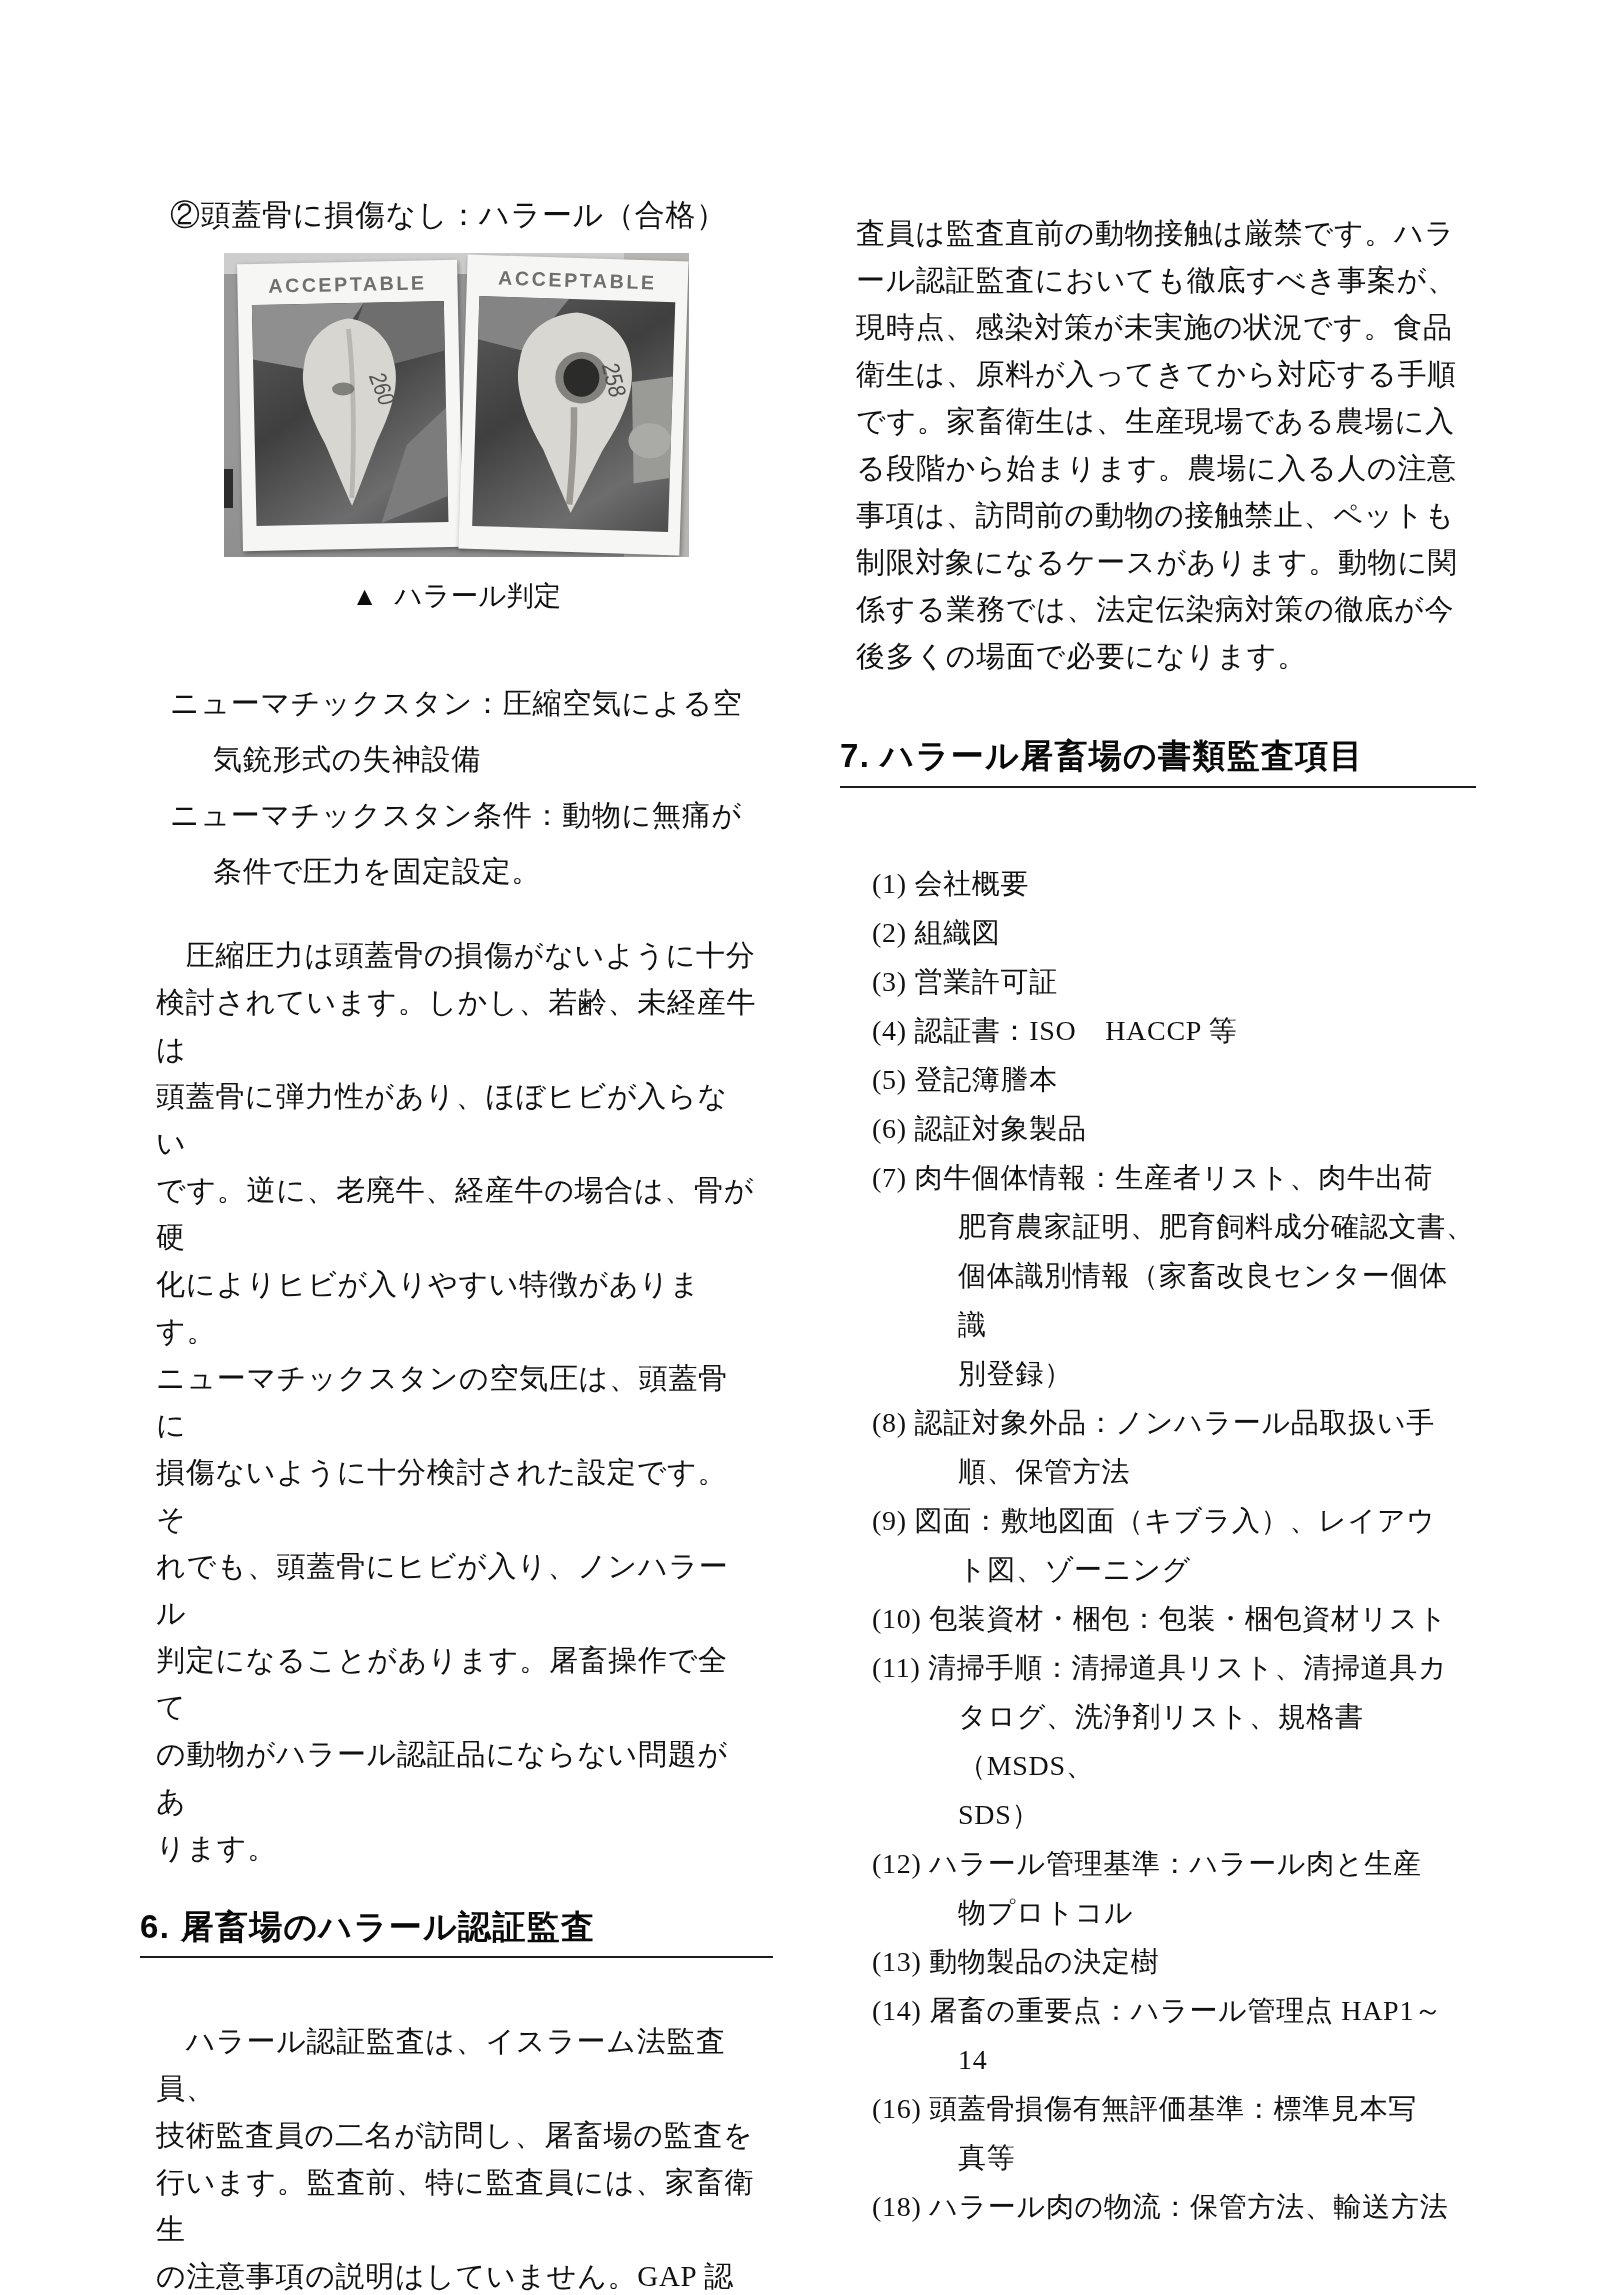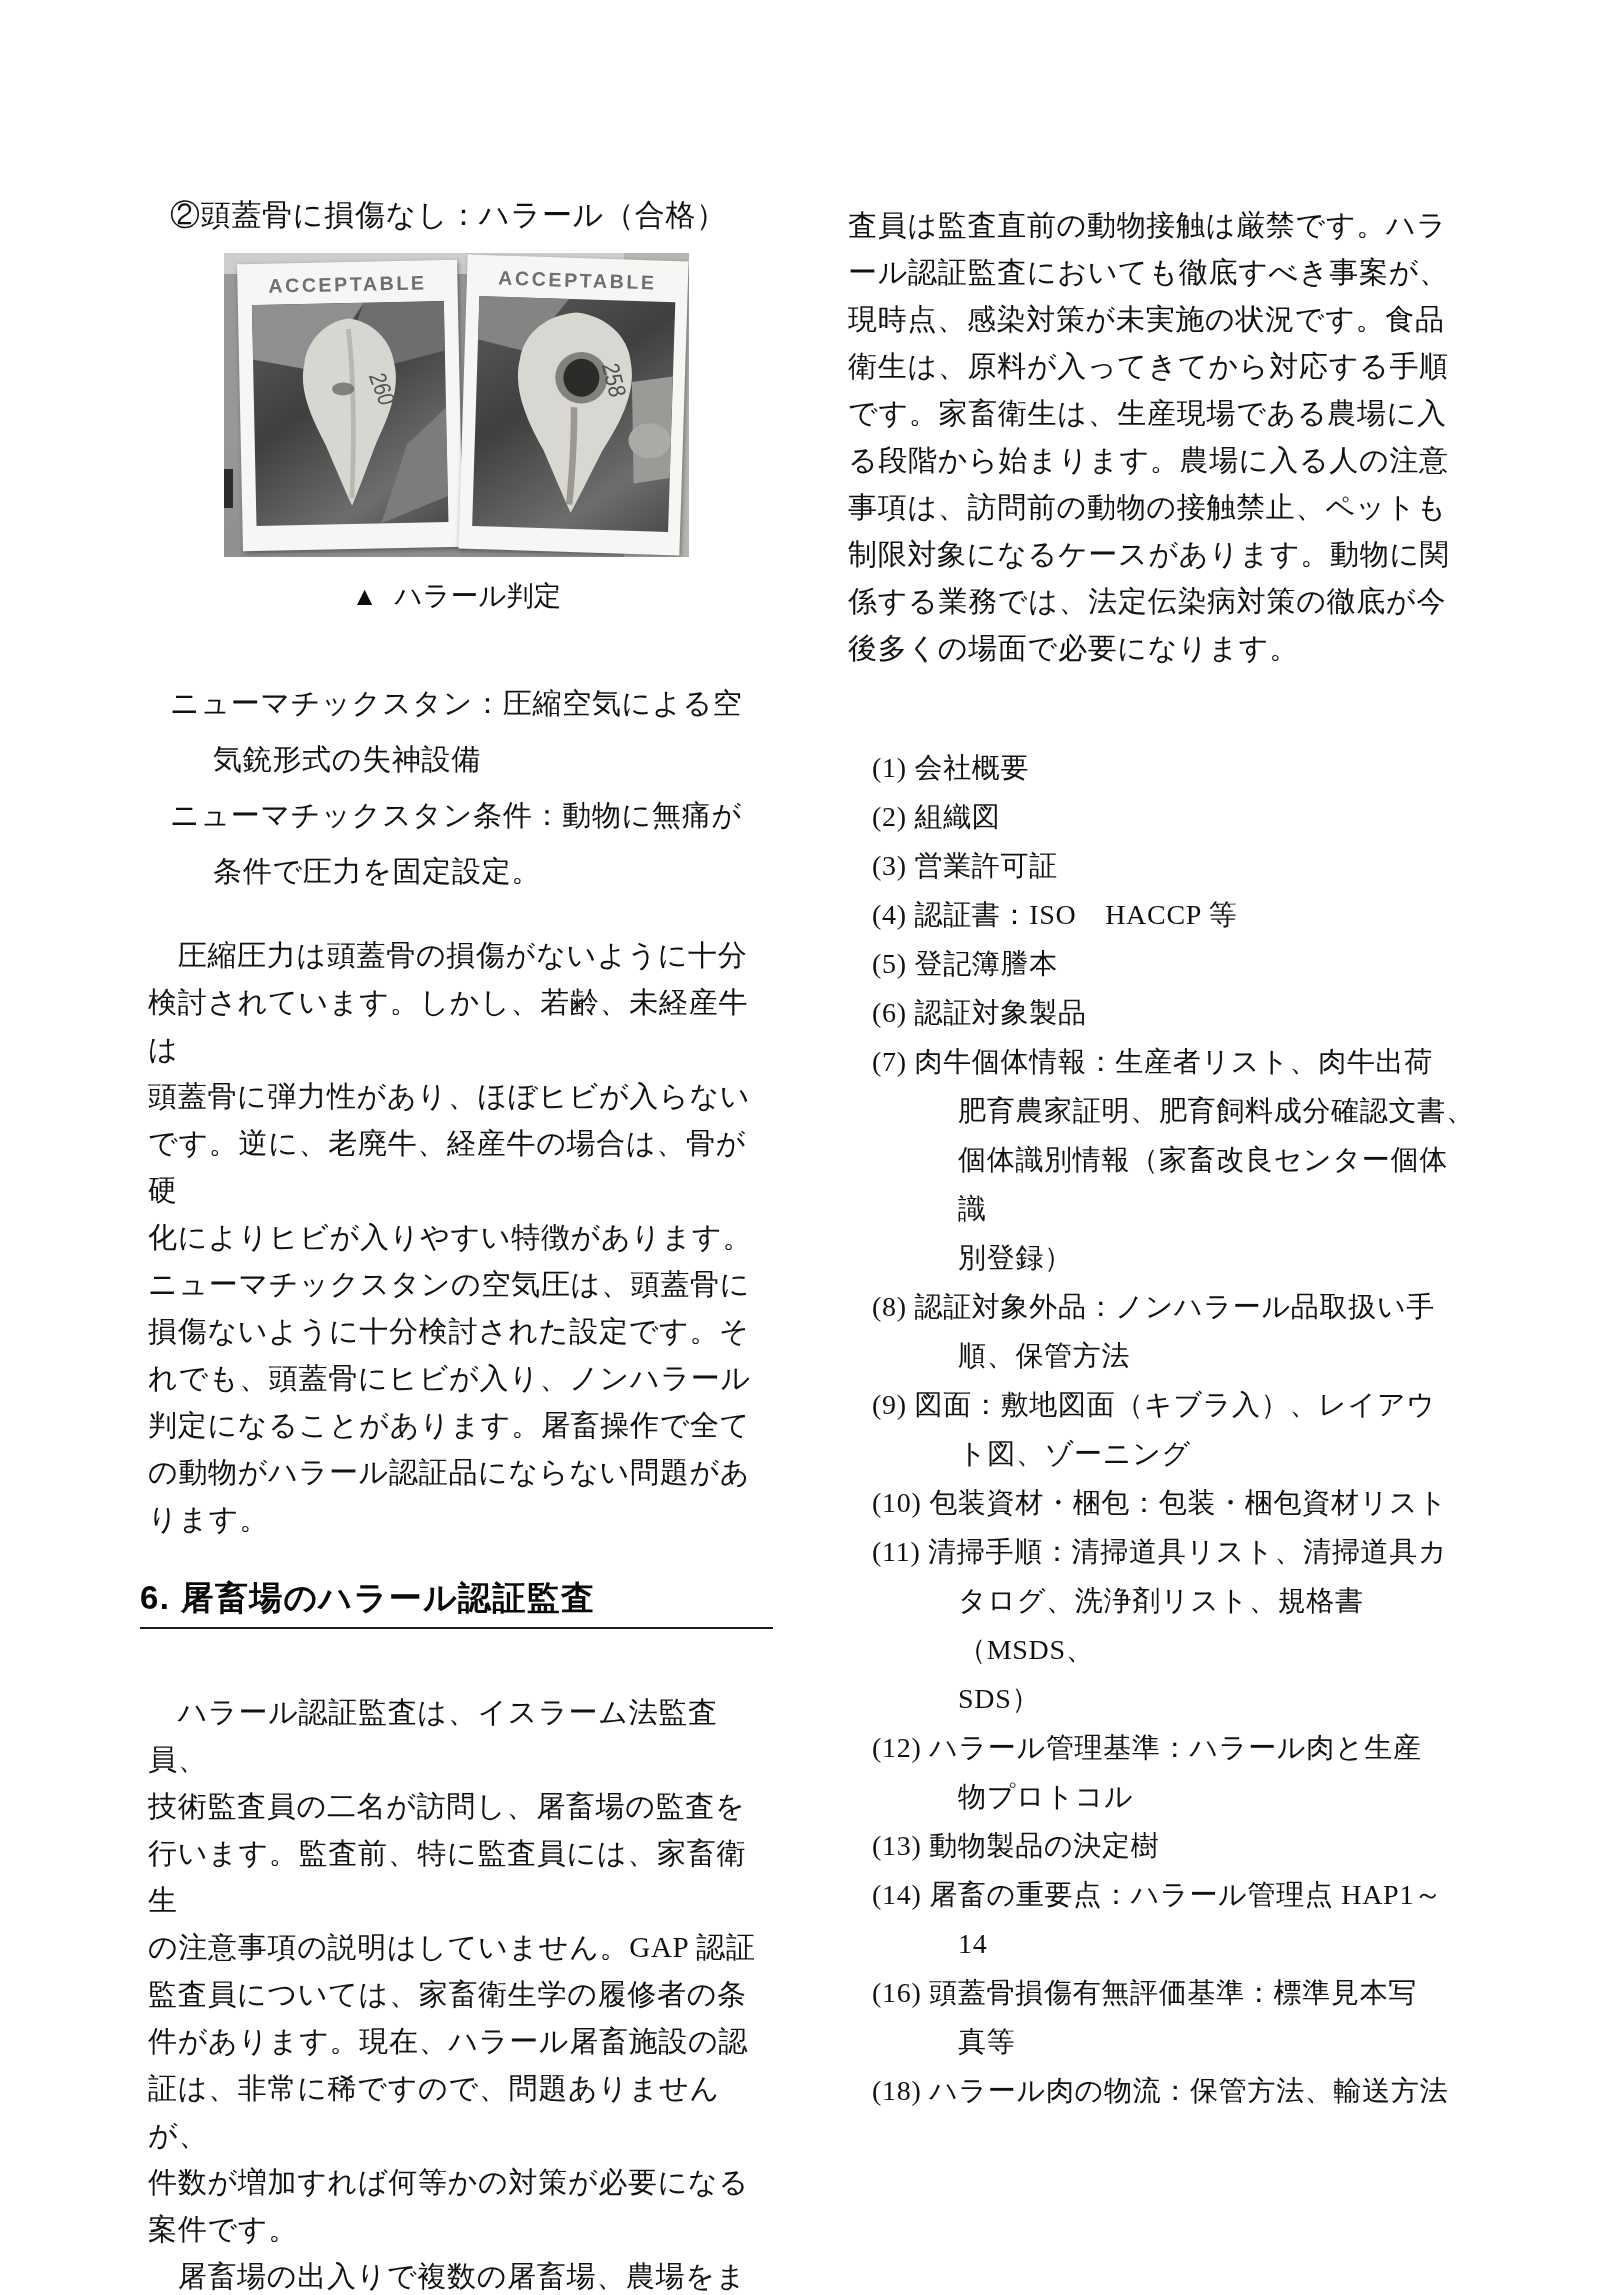--- a/index.html
+++ b/index.html
@@ -48,21 +48,21 @@
     font-family:"Liberation Sans","DejaVu Sans",sans-serif;
     font-size:27.5px;line-height:37px;color:#0d0d0d;font-weight:500;
   }
   .fig-caption .tri{font-size:26px;margin-right:17px;}
 
   .deflist{margin-top:60px;font-size:29px;line-height:56px;letter-spacing:0.7px;}
   .def-a{padding-left:30px;}
   .def-b{padding-left:73px;}
 
   .para{
-    margin:8px;font-size:29px;line-height:47px;letter-spacing:0.7px;
+    margin:16px;font-size:29px;line-height:47px;letter-spacing:0.7px;
     white-space:pre-line;text-align:left;
   }
   .para-1{margin-top:33px;}
   .para-2{margin-top:60px;}
 
   .sec{
     margin:35px 0 0 0;
     font-family:"Liberation Sans","DejaVu Sans",sans-serif;
     font-weight:700;font-size:33px;line-height:39px;letter-spacing:1.3px;
     color:#0a0a0a;border-bottom:2.6px solid #1c1c1c;padding-bottom:10.5px;
@@ -168,20 +168,21 @@
 ール認証監査においても徹底すべき事案が、
 現時点、感染対策が未実施の状況です。食品
 衛生は、原料が入ってきてから対応する手順
 です。家畜衛生は、生産現場である農場に入
 る段階から始まります。農場に入る人の注意
 事項は、訪問前の動物の接触禁止、ペットも
 制限対象になるケースがあります。動物に関
 係する業務では、法定伝染病対策の徹底が今
 後多くの場面で必要になります。</p>
 
+    <h2 class="sec sec-7">7. ハラール屠畜場の書類監査項目</h2>
 
     <ol class="checklist">
       <li>(1) 会社概要</li>
       <li>(2) 組織図</li>
       <li>(3) 営業許可証</li>
       <li>(4) 認証書：ISO　HACCP 等</li>
       <li>(5) 登記簿謄本</li>
       <li>(6) 認証対象製品</li>
       <li>(7) 肉牛個体情報：生産者リスト、肉牛出荷
 肥育農家証明、肥育飼料成分確認文書、

